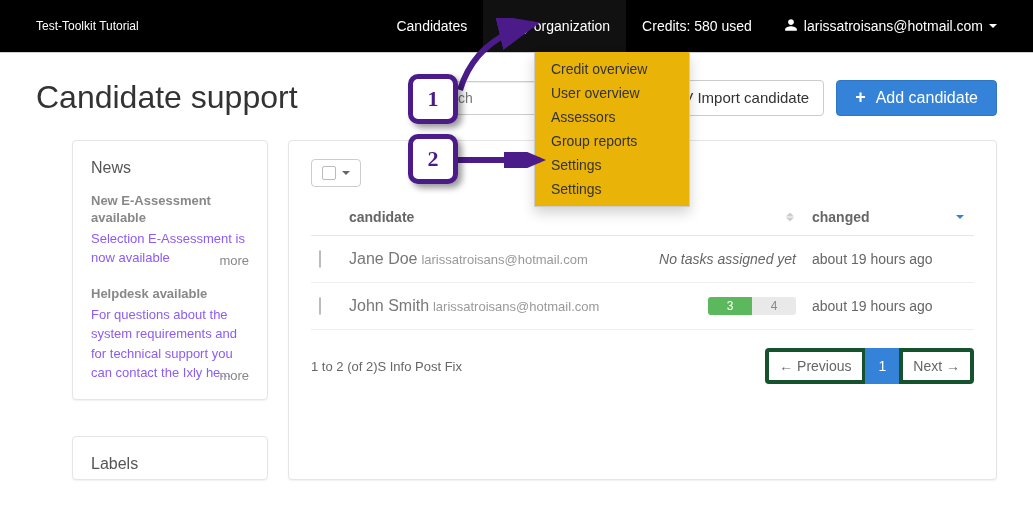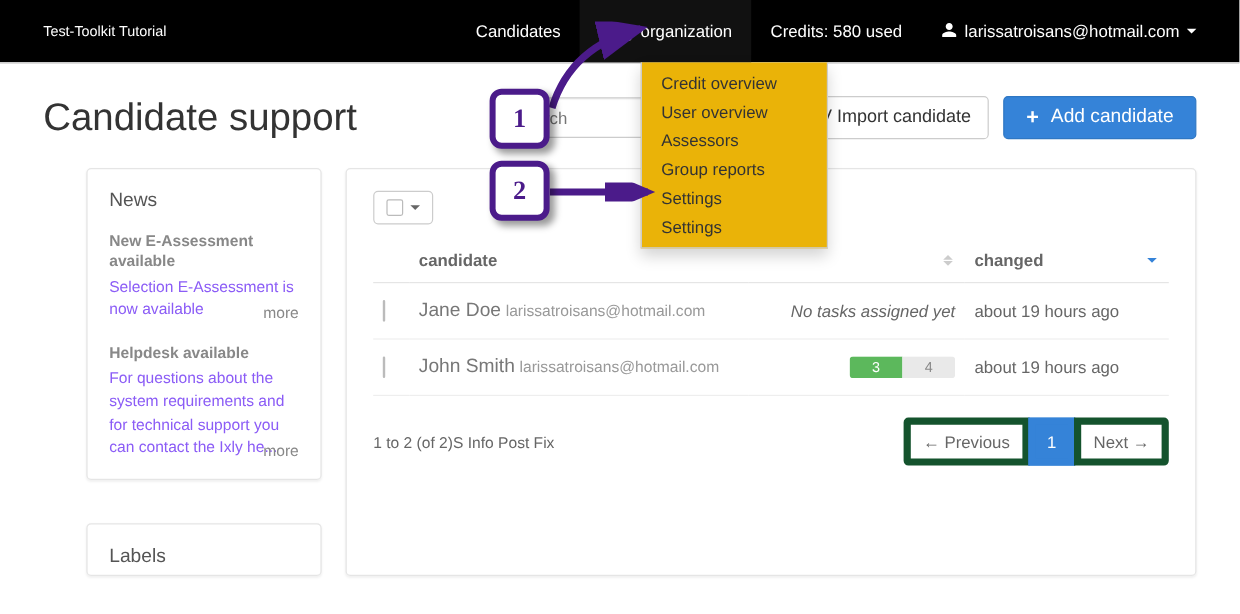--- a/index.html
+++ b/index.html
@@ -255,21 +255,21 @@
   }
   
   .table-foot {
     display: flex;
     align-items: center;
     margin-top: 18px;
   }
   .foot-info { color: #666; font-size: 13px; }
   .pager { margin-left: auto; display: flex; }
   .pager .pg {
-    border: 6px solid #14532d;
+    border: 4px solid #14532d;
     padding: 6px 10px;
     font-size: 14px;
     color: #666;
     background: #fff;
     margin-left: -1px;
   }
   .pager .pg:first-child { border-radius: 4px 0 0 4px; }
   .pager .pg:last-child  { border-radius: 0 4px 4px 0; }
   .pager .pg.active { background: #3583d8; color: #fff; border-color: #3583d8; }
   

